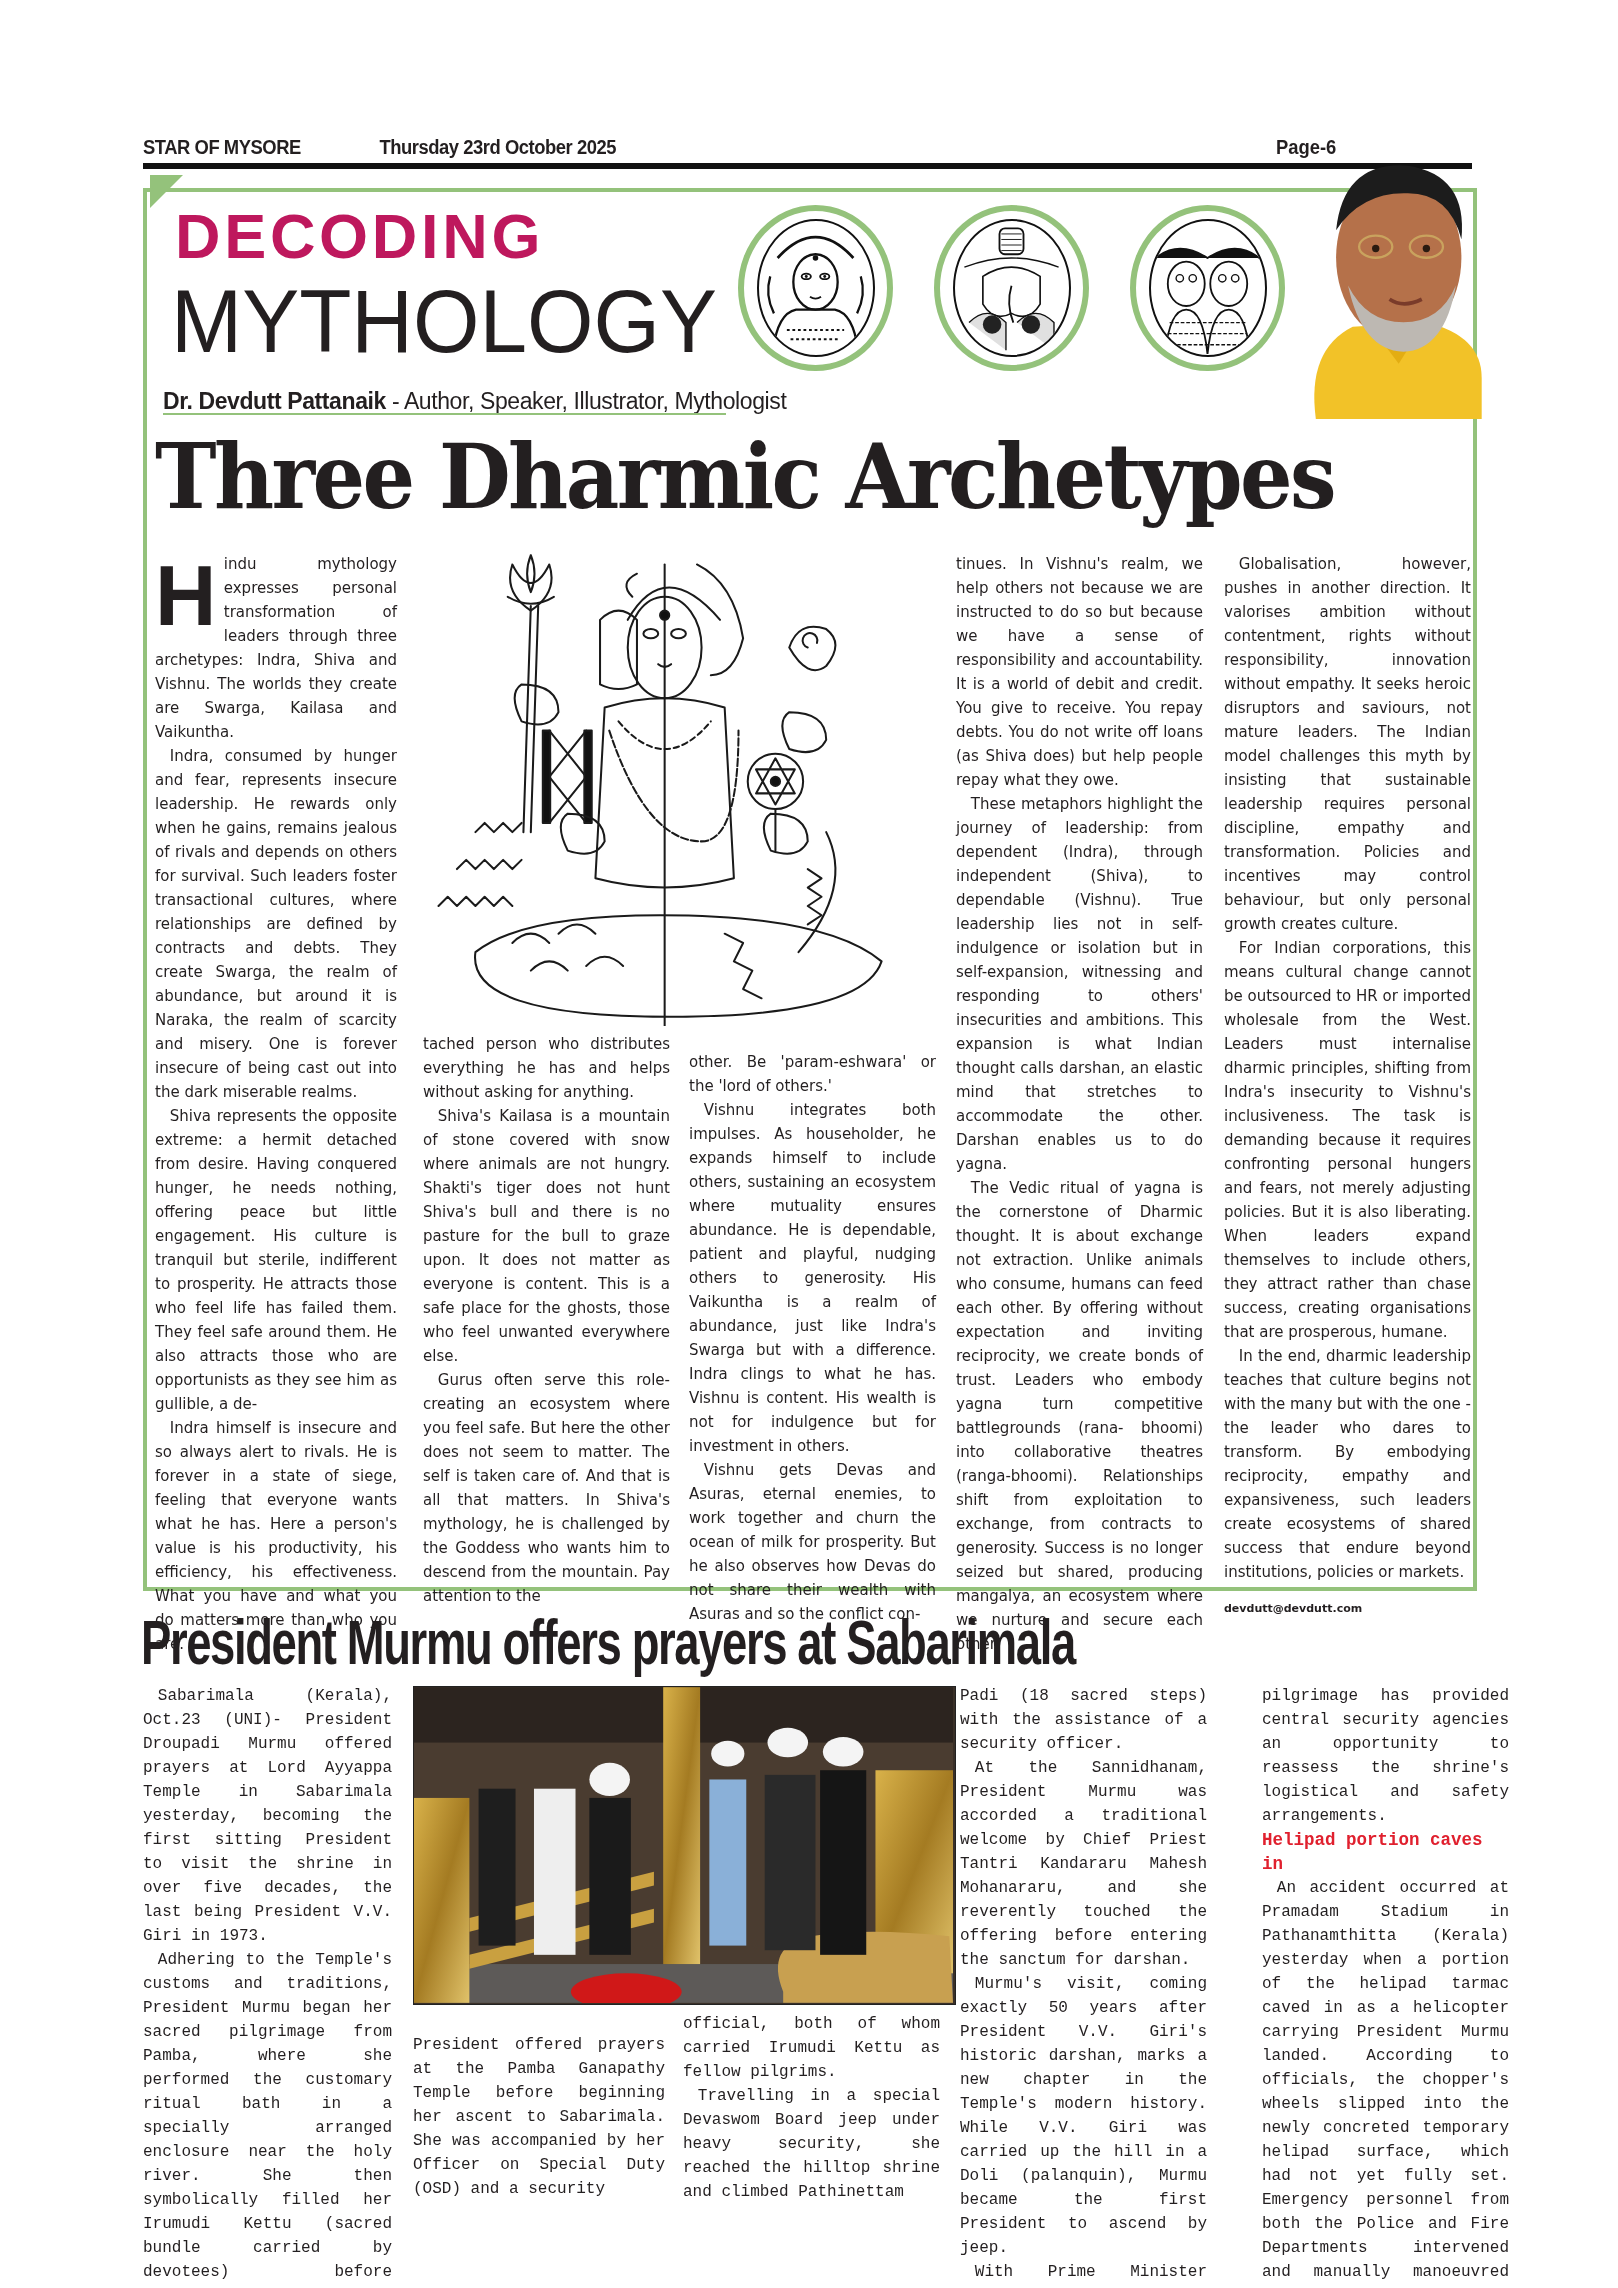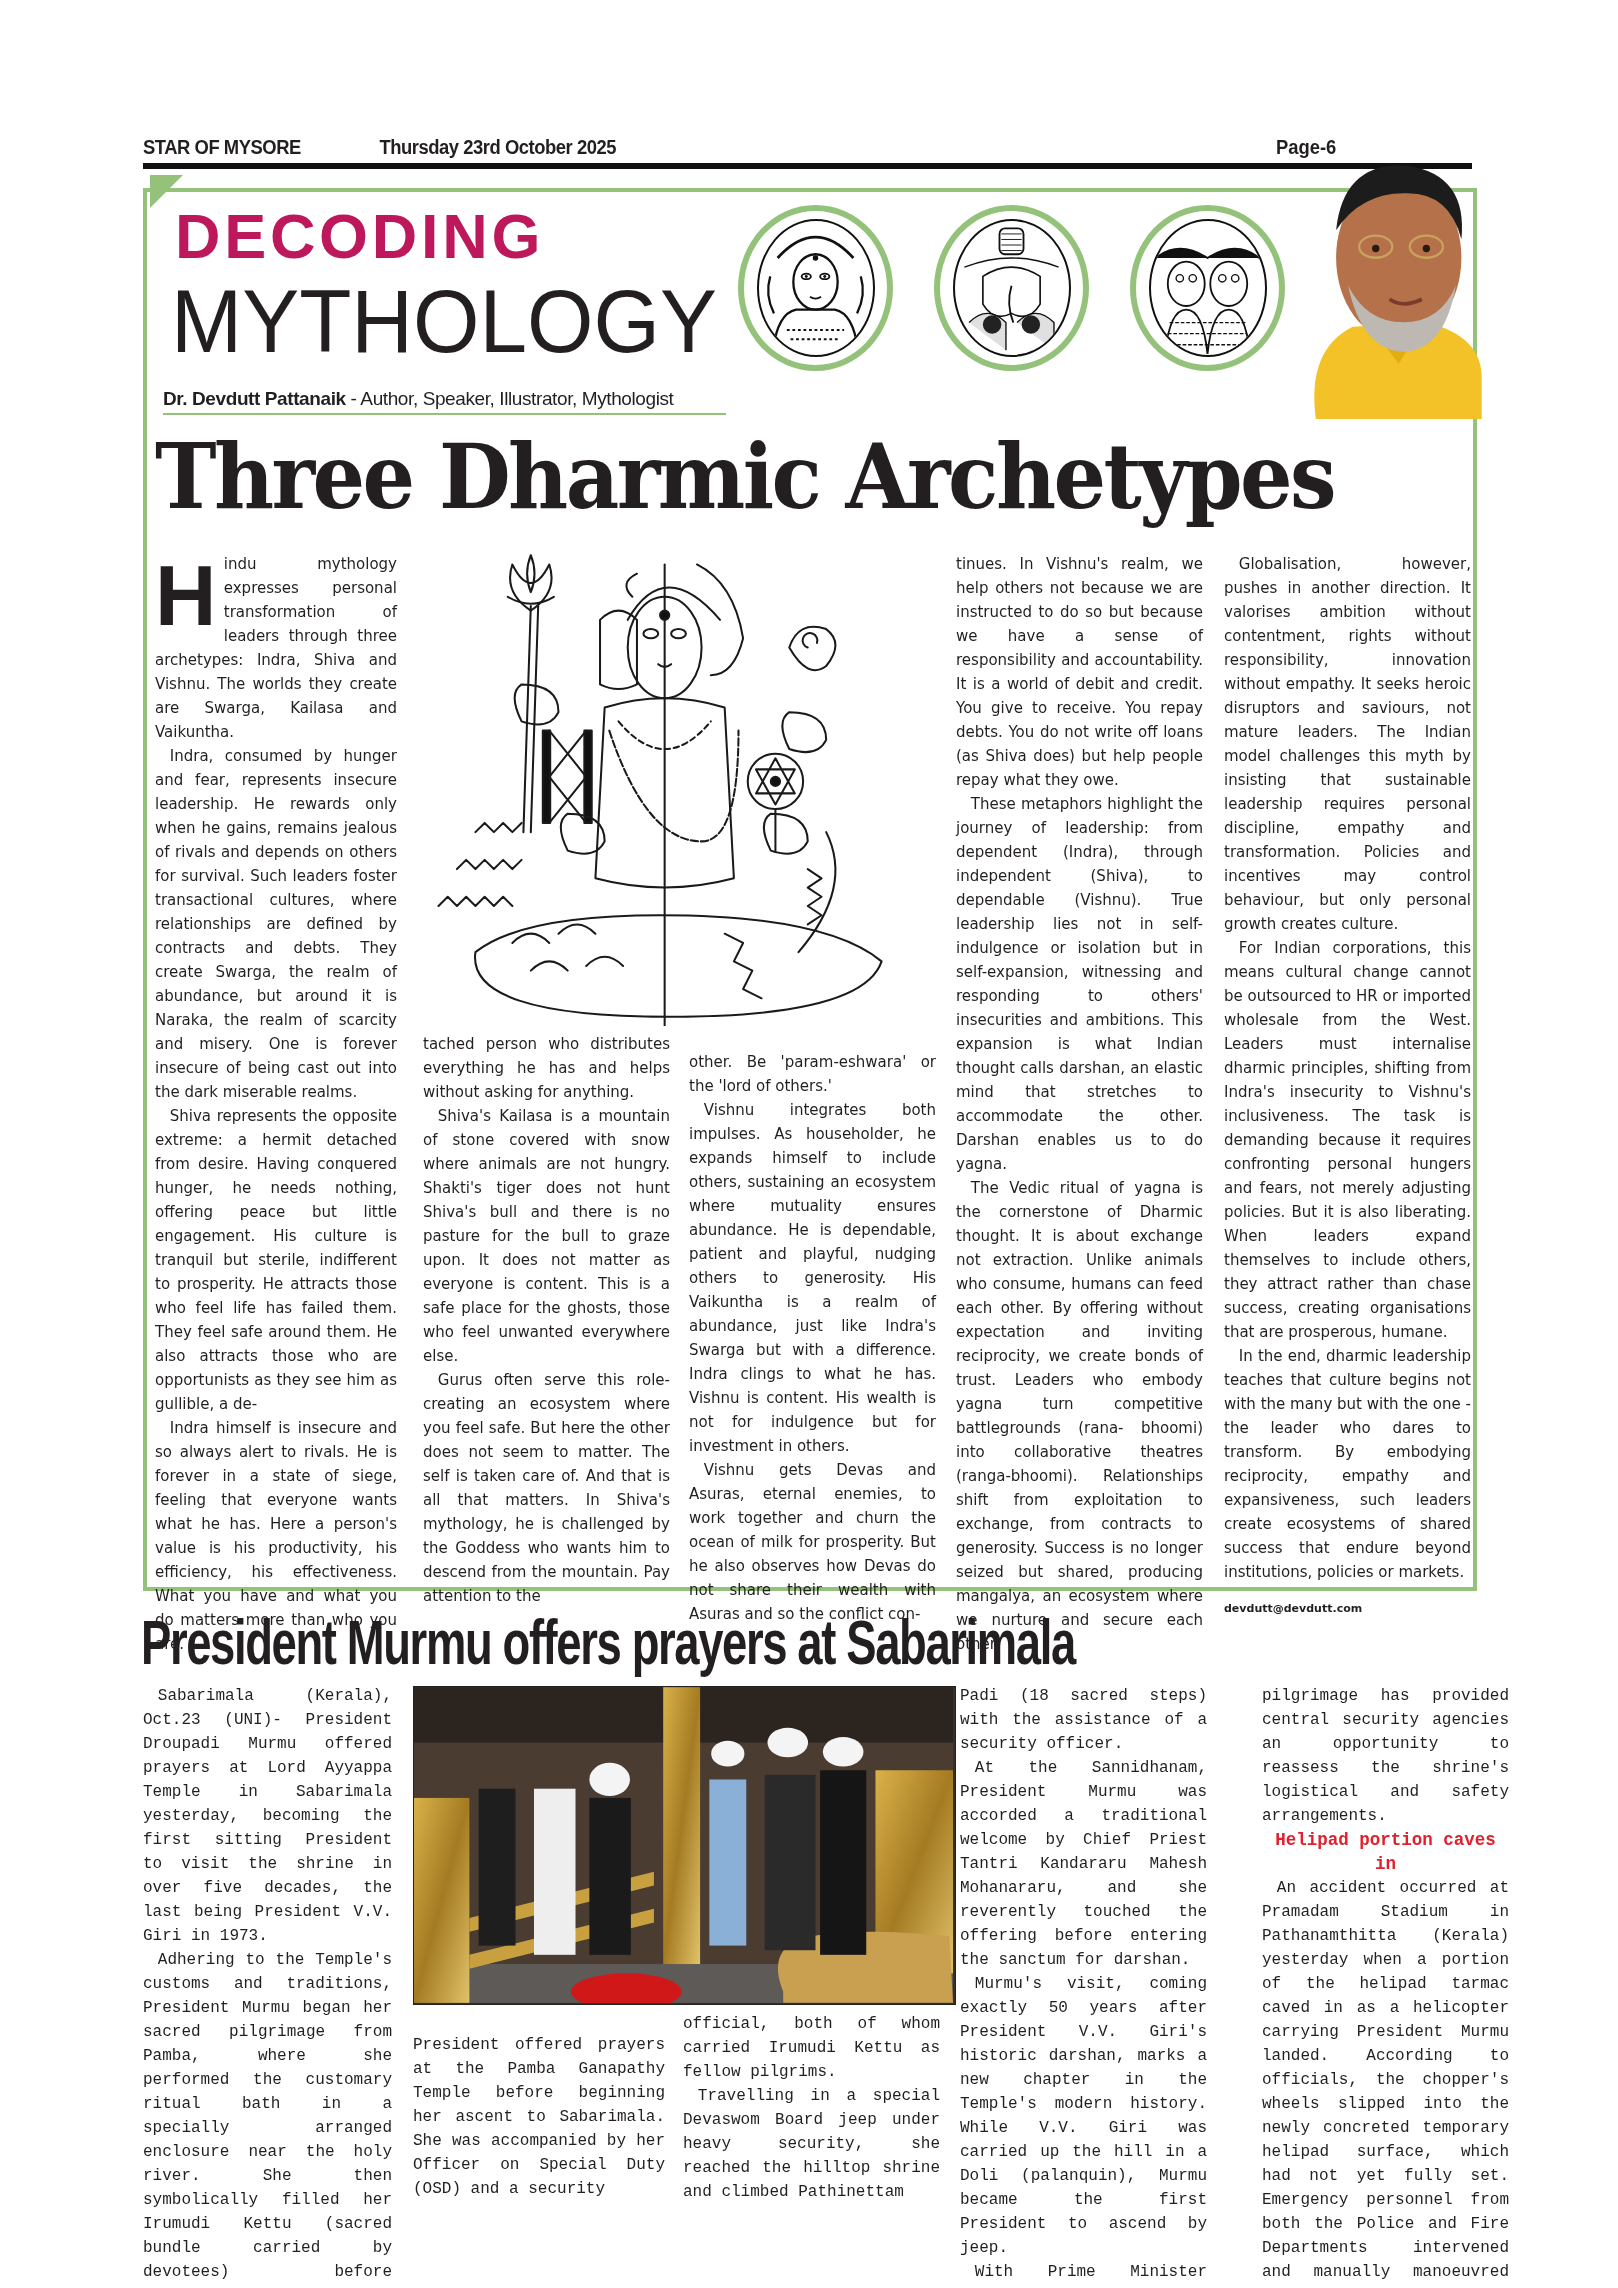--- a/index.html
+++ b/index.html
@@ -6,37 +6,37 @@
   body { width: 1619px; height: 2289px; position: relative; overflow: hidden; font-family: "Liberation Sans", sans-serif; color: #231f20; }
   .masthead { position: absolute; left: 143px; top: 134px; width: 1200px; height: 28px; font-family: "Liberation Sans", sans-serif; font-weight: bold; font-size: 20px; letter-spacing: -0.5px; transform: scaleX(0.92); transform-origin: left top; }
   .masthead .pub { position: absolute; left: 0; top: 1.8px; }
   .masthead .date { position: absolute; left: 257px; top: 1.8px; }
   .page-num { position: absolute; left: 1276px; top: 136px; font-weight: bold; font-size: 20px; transform: scaleX(0.92); transform-origin: left top; }
   .rule { position: absolute; left: 143px; top: 163px; width: 1329px; height: 5.5px; background: #111; }
   .frame { position: absolute; left: 143px; top: 188px; width: 1334px; height: 1403px; border: 4.6px solid #94c27b; box-sizing: border-box; }
   .corner { position: absolute; left: 150px; top: 175px; width: 0; height: 0; border-left: 0 solid transparent; border-top: 33px solid #94c27b; border-right: 33px solid transparent; }
   .decoding { position: absolute; left: 175px; top: 205px; font-family: "Liberation Sans", sans-serif; font-weight: 900; font-size: 63px; letter-spacing: 3.7px; color: #be185d; line-height: 1; }
   .mythology { position: absolute; left: 171px; top: 277px; font-family: "Liberation Sans", sans-serif; font-weight: normal; font-size: 89px; letter-spacing: 0px; line-height: 1; transform: scaleX(0.96); transform-origin: left top; color: #231f20; }
-  .byline { position: absolute; left: 163px; top: 388px; font-size: 19px; letter-spacing: -0.4px; }
+  .byline { position: absolute; left: 163px; top: 388px; font-size: 23px; letter-spacing: -0.4px; }
   .byline b { font-weight: bold; }
   .byline-rule { position: absolute; left: 163px; top: 413px; width: 563px; height: 1.8px; background: #94c27b; }
   .medallion { position: absolute; top: 205px; width: 155px; height: 166px; border-radius: 50%; border: 6.5px solid #94c27b; box-sizing: border-box; background: #fff; display: flex; align-items: center; justify-content: center; }
   .medallion .inner { width: 118px; height: 138px; border-radius: 50%; border: 2.8px solid #111; box-sizing: border-box; overflow: hidden; position: relative; background: #fff; }
   .portrait { position: absolute; left: 1251px; top: 138px; width: 231px; height: 281px; overflow: hidden; }
   .headline1 { position: absolute; left: 155px; top: 432px; font-family: "DejaVu Serif", serif; font-weight: bold; font-size: 89px; letter-spacing: -2.8px; line-height: 1; white-space: nowrap; transform: scaleX(0.93); transform-origin: left top; color: #231f20; }
   .col { position: absolute; font-family: "DejaVu Sans", sans-serif; font-size: 15px; line-height: 24px; text-align: justify; letter-spacing: 0px; color: #231f20; hyphens: none; }
   .col p { margin: 0; text-indent: 14.8px; }
   .col p.noindent { text-indent: 0; }
   .dropcap { float: left; font-family: "Liberation Sans", sans-serif; font-weight: bold; font-size: 85px; line-height: 65px; height: 65px; margin: 7.4px 7.4px 0 0; padding-top: 3.7px; color: #231f20; }
   .email { font-weight: bold; font-size: 11px; margin-top: 13px; }
   .illustration { position: absolute; left: 420px; top: 546px; width: 517px; height: 480px; }
   .headline2 { position: absolute; left: 141px; top: 1611px; font-family: "Liberation Sans", sans-serif; font-weight: bold; font-size: 59px; line-height: 1; letter-spacing: -1.8px; white-space: nowrap; transform: scaleX(0.77) scaleY(1.08); transform-origin: left top; color: #231f20; }
   .col2 { position: absolute; font-family: Liberation Mono, monospace; font-size: 16px; line-height: 24px; text-align: justify; color: #231f20; }
   .col2 p { margin: 0; text-indent: 14.8px; }
-  .col2 .subhead { color: #e0202e; font-weight: bold; font-size: 17.5px; text-indent: 0; text-align: center; margin: 0; }
+  .col2 .subhead { color: #e0202e; font-weight: bold; font-size: 17.5px; text-indent: 0; text-align: left; margin: 0; }
   .photo { position: absolute; left: 413px; top: 1686px; width: 543px; height: 319px; border: 1.8px solid #222; box-sizing: border-box; overflow: hidden; background: #3a3028; }
 </style>
 </head>
 <body>
 
 <div class="masthead">
   <span class="pub">STAR OF MYSORE</span>
   <span class="date">Thursday 23rd October 2025</span>
 </div>
 <div class="page-num">Page-6</div>

